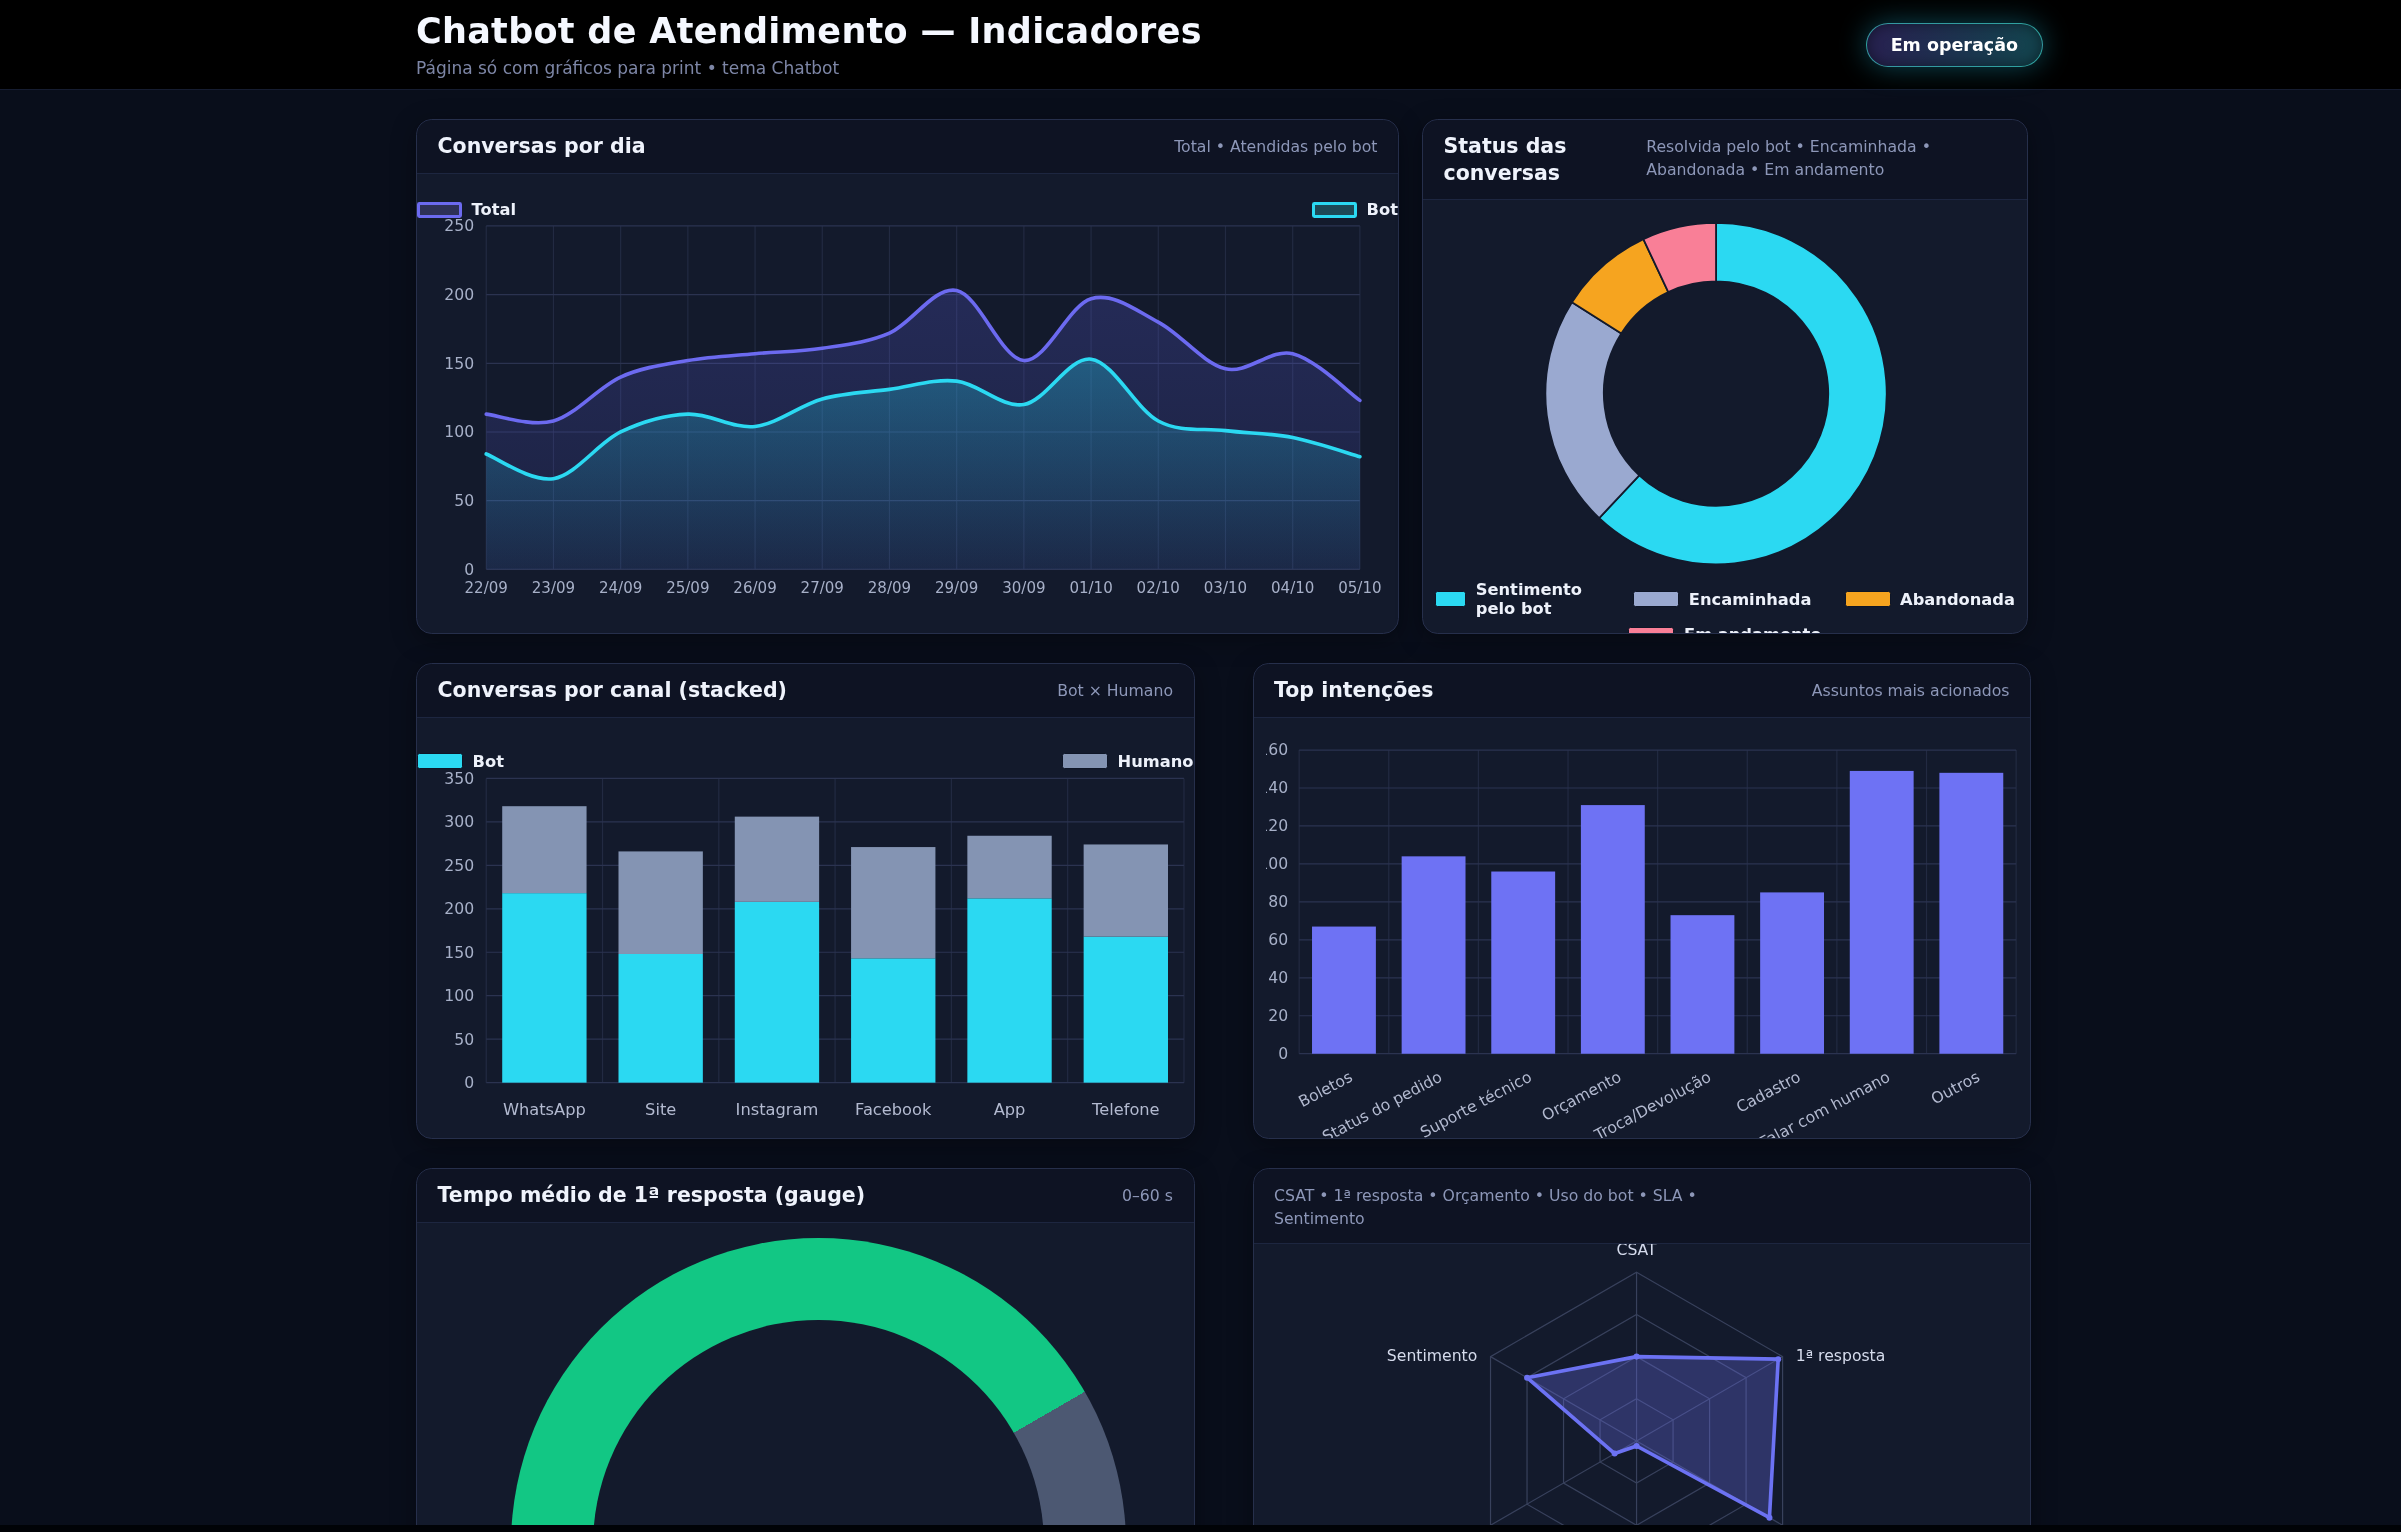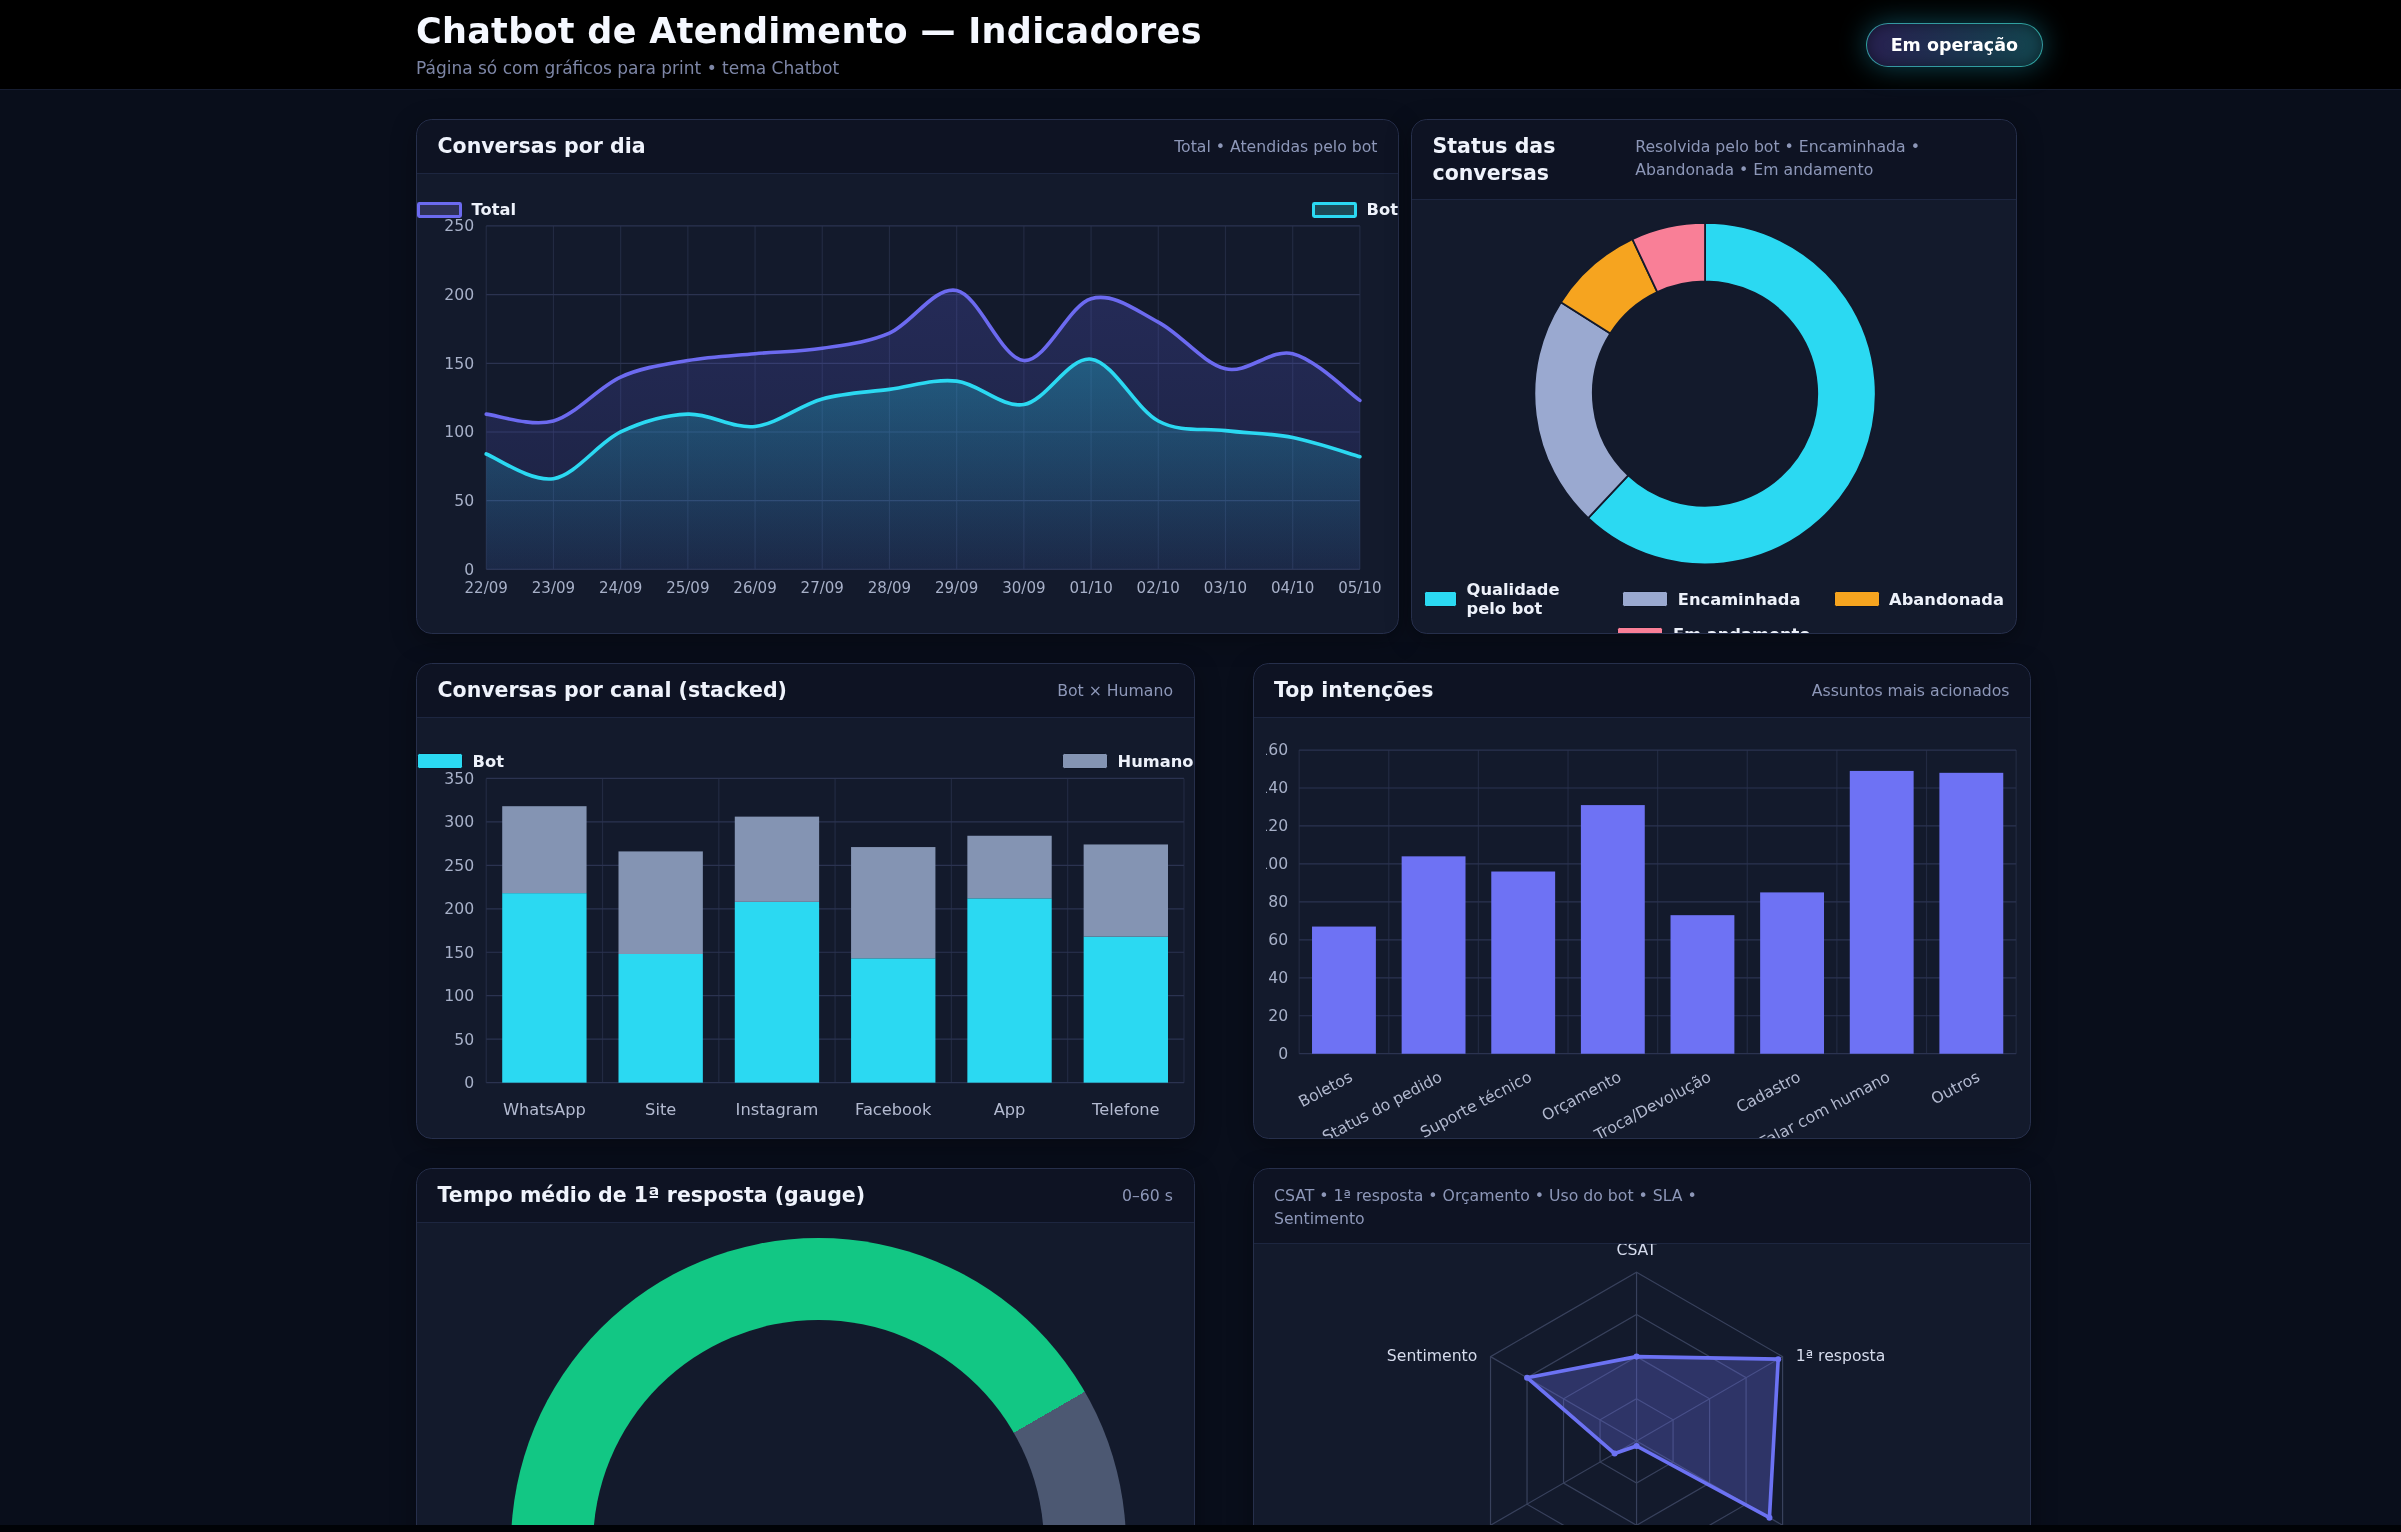--- a/index.html
+++ b/index.html
@@ -6,21 +6,21 @@
   html,body{width:2401px;height:1532px;overflow:hidden;background:#090e1b;
     font-family:"DejaVu Sans","Liberation Sans",sans-serif;color:#e8ecf6}
   .topbar{height:90px;display:flex;align-items:center;justify-content:space-between;
     padding:0 358px 0 416px;background:#000000;border-bottom:1.2px solid #161d31}
   .h-title{font-size:35px;font-weight:800;letter-spacing:0.3px;color:#f5f8ff;text-shadow:0 1.8px 9.6px rgba(0,0,0,.55)}
   .h-sub{margin-top:7.2px;font-size:17px;color:#7d86a6}
   .badge{font-size:17.5px;font-weight:700;color:#fff;padding:11px 24px;border-radius:602px;
     border:1.8px solid rgba(62,214,205,.65);background:linear-gradient(100deg,#262350 10%,#14424e 90%);
     box-shadow:0 0 28px rgba(34,200,238,.35), inset 0 0 13.3px rgba(0,0,0,.45)}
   .grid{width:1615px;margin:29px 0 0 416px;display:flex;flex-direction:column;gap:29px}
-  .row{display:flex;gap:12px}
+  .row{display:flex;gap:23px}
   .row.r23{gap:58px}
   .panel{background:#131a2c;border:1.2px solid #262f4b;border-radius:15.7px;overflow:hidden;
     display:flex;flex-direction:column;box-shadow:0 6px 24px rgba(0,0,0,.35)}
   .r1 .p-left{width:983px;height:515px}
   .r1 .p-right{width:606px;height:515px}
   .r23 .panel{width:788px}
   .r2 .panel{height:476px}
   .r3 .panel{height:542px}
   .p-head{display:flex;justify-content:space-between;align-items:flex-start;gap:24px;
     padding:13.3px 20.5px;background:rgba(8,12,24,.45);border-bottom:1.2px solid #1d2640;min-height:49px}
@@ -138,21 +138,21 @@
         <svg width="582" height="374" viewBox="0 0 965 620">
             <path d="M466,38A283,283,0,1,1,272.2731690221811,527.2981215602595L338.6742382972639,456.58816470038255A186,186,0,1,0,466,135Z" fill="#2bd9f2" stroke="#131a2c" stroke-width="3"></path>
             <path d="M272.2731690221811,527.2981215602595A283,283,0,0,1,227.0551970829296,169.36101702094413L308.9550058566251,221.33621613390676A186,186,0,0,0,338.6742382972639,456.58816470038255Z" fill="#9aa9d0" stroke="#131a2c" stroke-width="3"></path>
             <path d="M227.0551970829296,169.36101702094413A283,283,0,0,1,345.50446048708454,64.93394415211645L386.80505176889653,152.70216824132035A186,186,0,0,0,308.9550058566251,221.33621613390676Z" fill="#f6a41f" stroke="#131a2c" stroke-width="3"></path>
             <path d="M345.50446048708454,64.93394415211645A283,283,0,0,1,465.99999999999994,38L465.99999999999994,135A186,186,0,0,0,386.80505176889653,152.70216824132035Z" fill="#f97f97" stroke="#131a2c" stroke-width="3"></path>
           </svg>
         <div class="pie-legend">
           <div class="pie-row">
             <div class="legend-item">
               <span class="sw flat" style="background: rgb(43, 217, 242);"></span>
-              <span>Qualidade pelo bot</span>
+              <span>Sentimento pelo bot</span>
             </div>
             <div class="legend-item">
               <span class="sw flat" style="background: rgb(154, 169, 208);"></span>
               <span>Encaminhada</span>
             </div>
             <div class="legend-item">
               <span class="sw flat" style="background: rgb(246, 164, 31);"></span>
               <span>Abandonada</span>
             </div>
           </div>

